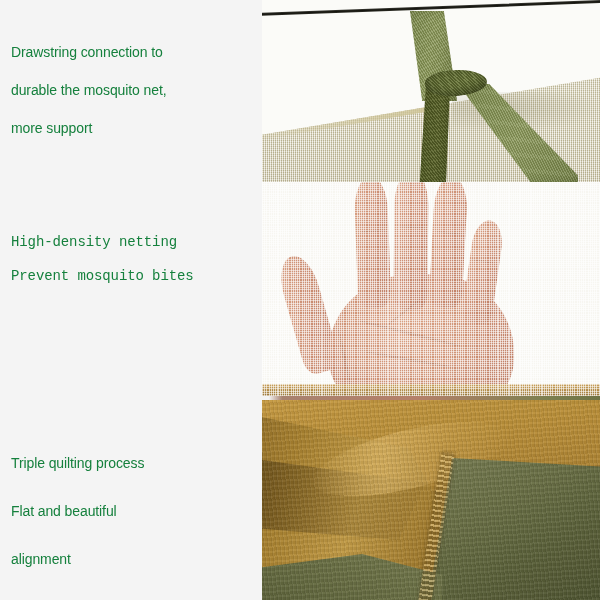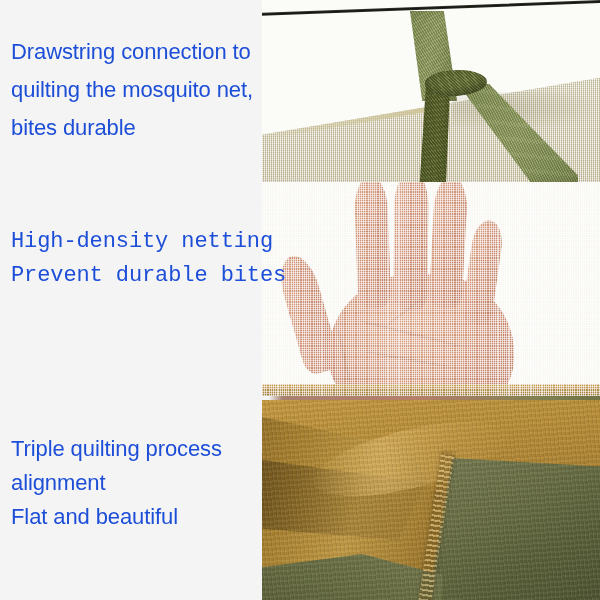--- a/index.html
+++ b/index.html
@@ -27,37 +27,37 @@
     width: 262px;
     height: 600px;
     background: #f4f4f4;
     z-index: 5;
   }
 
   .feature-block {
     position: absolute;
     left: 11px;
     width: 252px;
-    color: #1d4ed8;
-    font-size: 22px;
+    color: #15803d;
+    font-size: 14px;
     font-family: "Liberation Sans", sans-serif;
     font-weight: 400;
     letter-spacing: -0.1px;
   }
 
   .feature-block .line { white-space: nowrap; }
 
   #feature-1 { top: 33px; }
   #feature-1 .line { line-height: 38px; }
 
   #feature-2 { top: 225px; font-family: Liberation Mono, monospace; }
   #feature-2 .line { line-height: 34px; }
 
   #feature-3 { top: 432px; }
-  #feature-3 .line { line-height: 34px; }
+  #feature-3 .line { line-height: 34px; margin-top: 14px; }
 
   
   .photo-col {
     position: absolute;
     left: 262px;
     top: 0;
     width: 338px;
     height: 600px;
   }
 
@@ -400,33 +400,33 @@
 </style>
 </head>
 <body>
 
 <div id="infographic">
 
   <div class="text-col">
 
     <div class="feature-block" id="feature-1">
       <div class="line">Drawstring connection to</div>
-      <div class="line">quilting the mosquito net,</div>
-      <div class="line">bites durable</div>
+      <div class="line">durable the mosquito net,</div>
+      <div class="line">more support</div>
     </div>
 
     <div class="feature-block" id="feature-2">
       <div class="line">High-density netting</div>
-      <div class="line">Prevent durable bites</div>
+      <div class="line">Prevent mosquito bites</div>
     </div>
 
     <div class="feature-block" id="feature-3">
       <div class="line">Triple quilting process</div>
+      <div class="line">Flat and beautiful</div>
       <div class="line">alignment</div>
-      <div class="line">Flat and beautiful</div>
     </div>
 
   </div>
 
   <div class="photo-col">
 
     <div class="photo" id="photo-strap">
       <div class="mesh-sheet"></div>
       <div class="mesh-hem"></div>
       <div class="mesh-shadow"></div>

